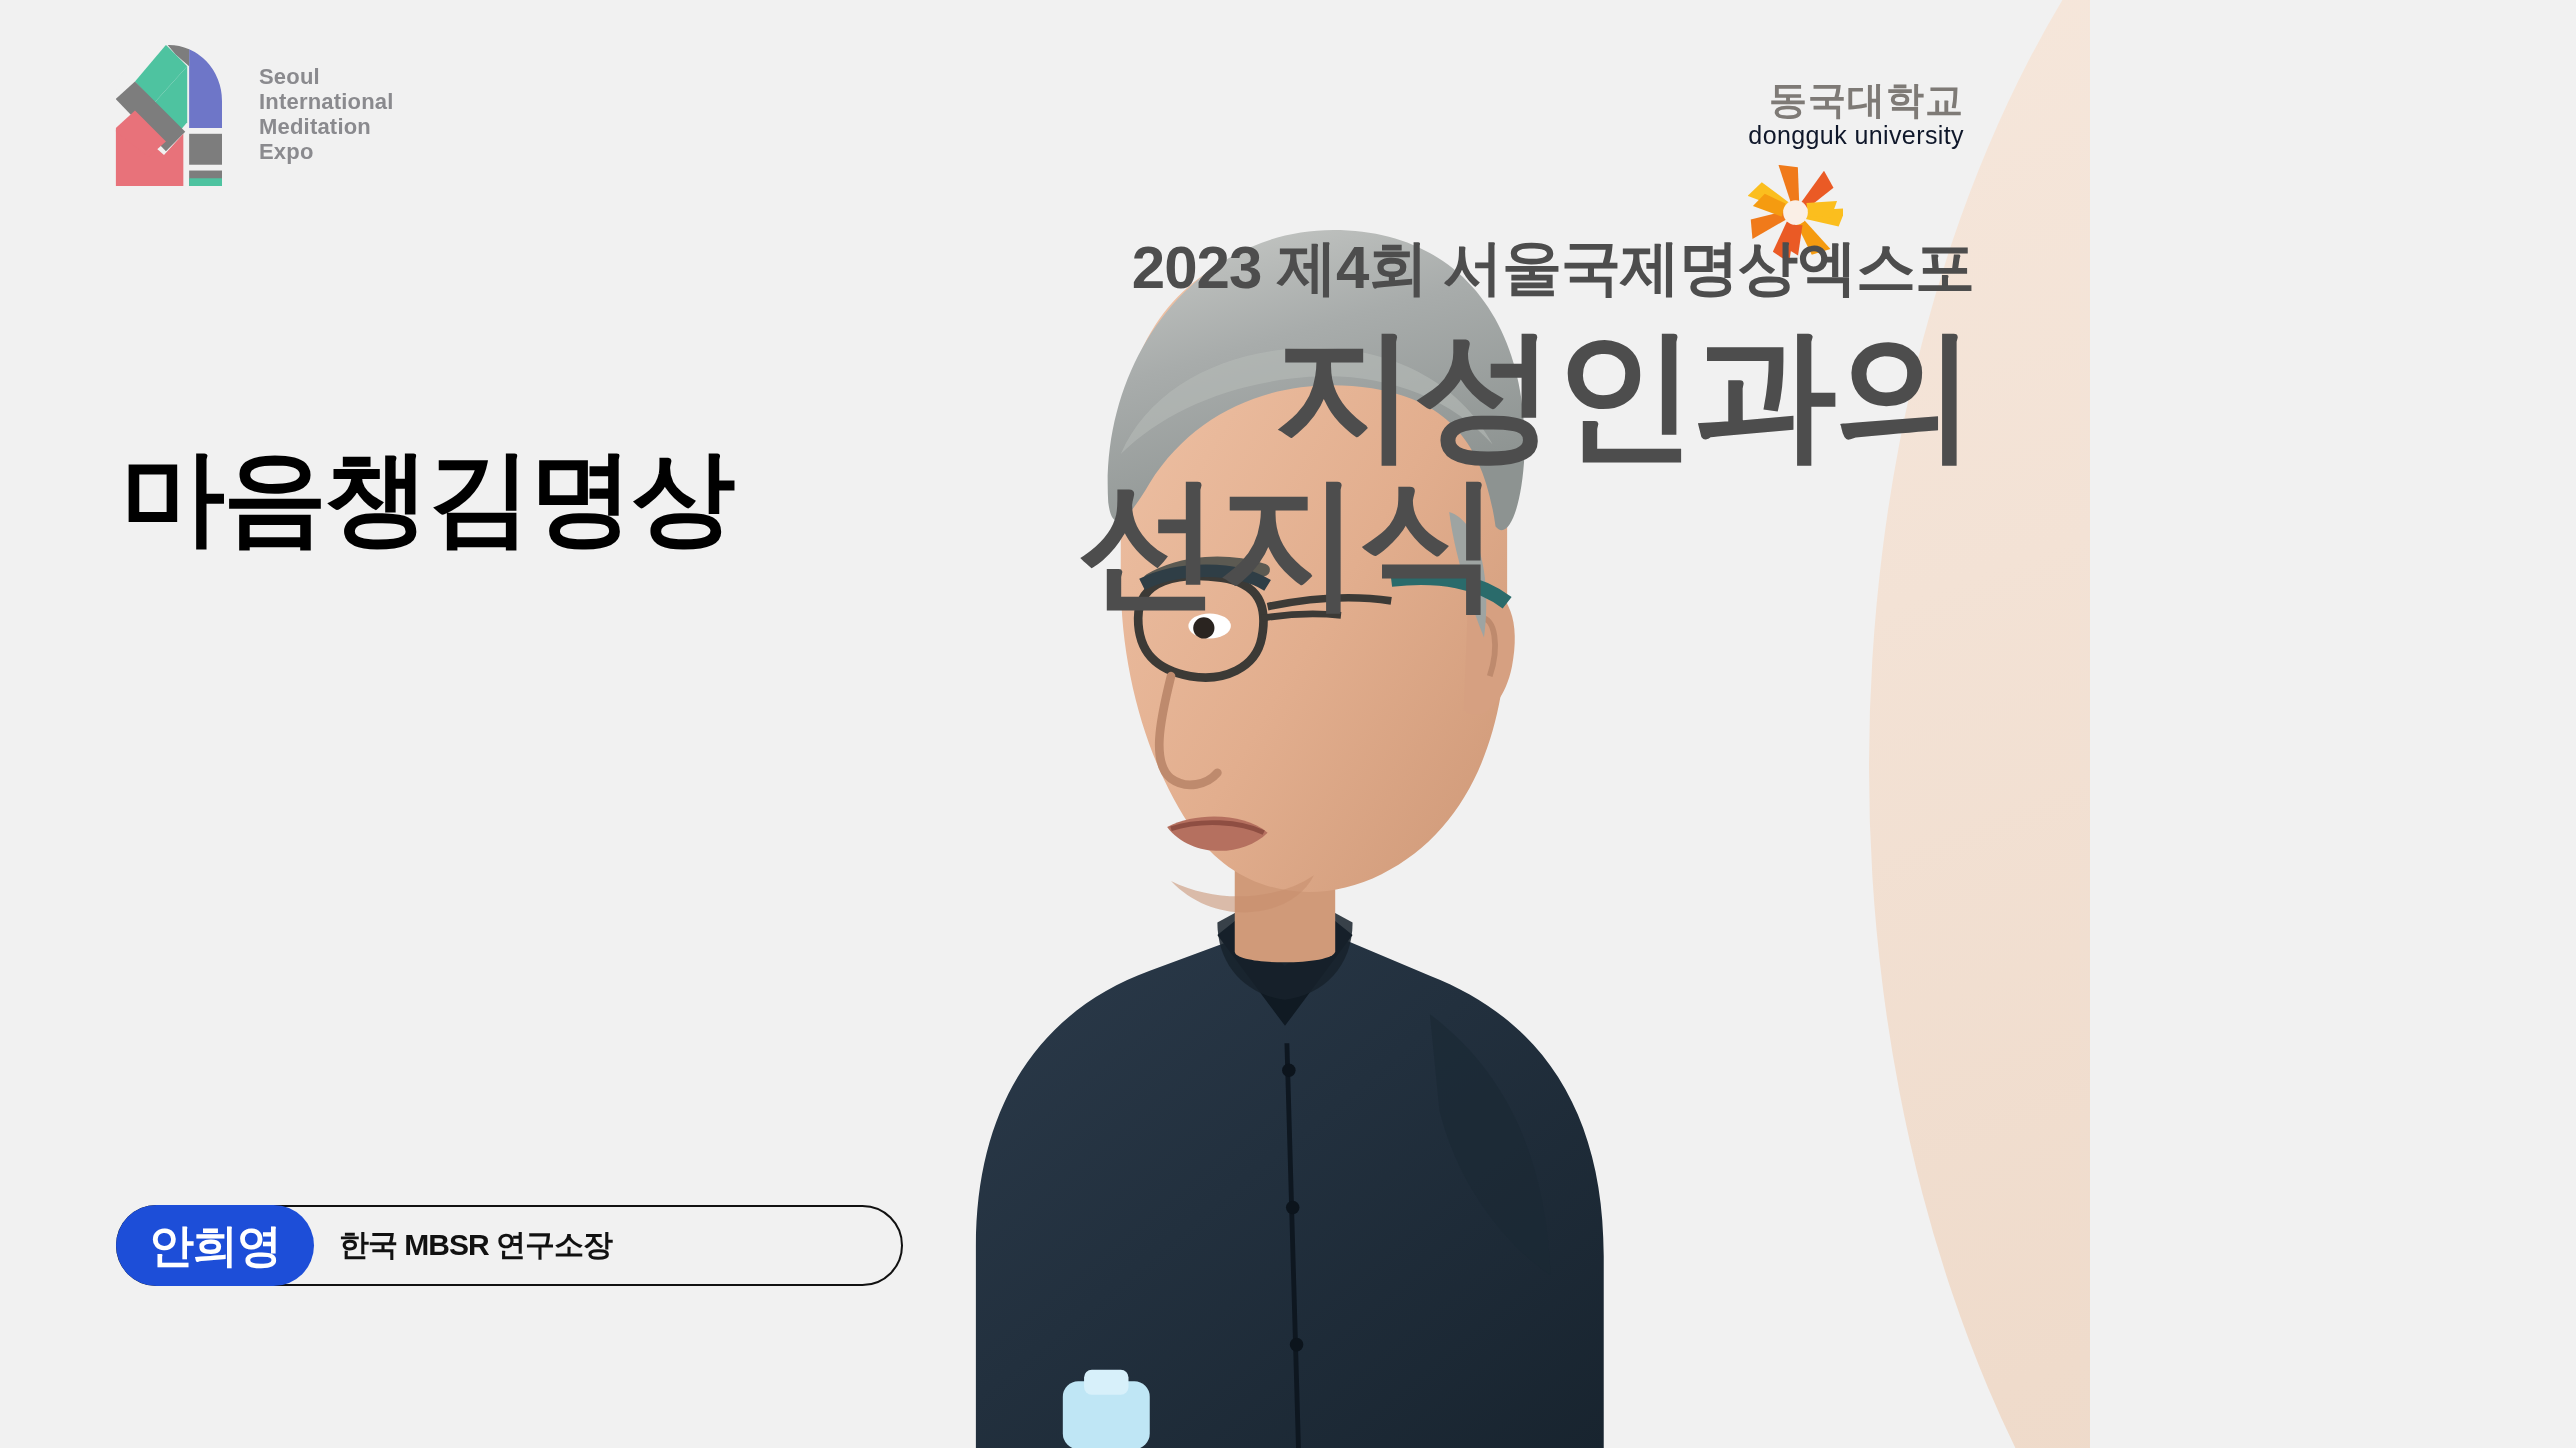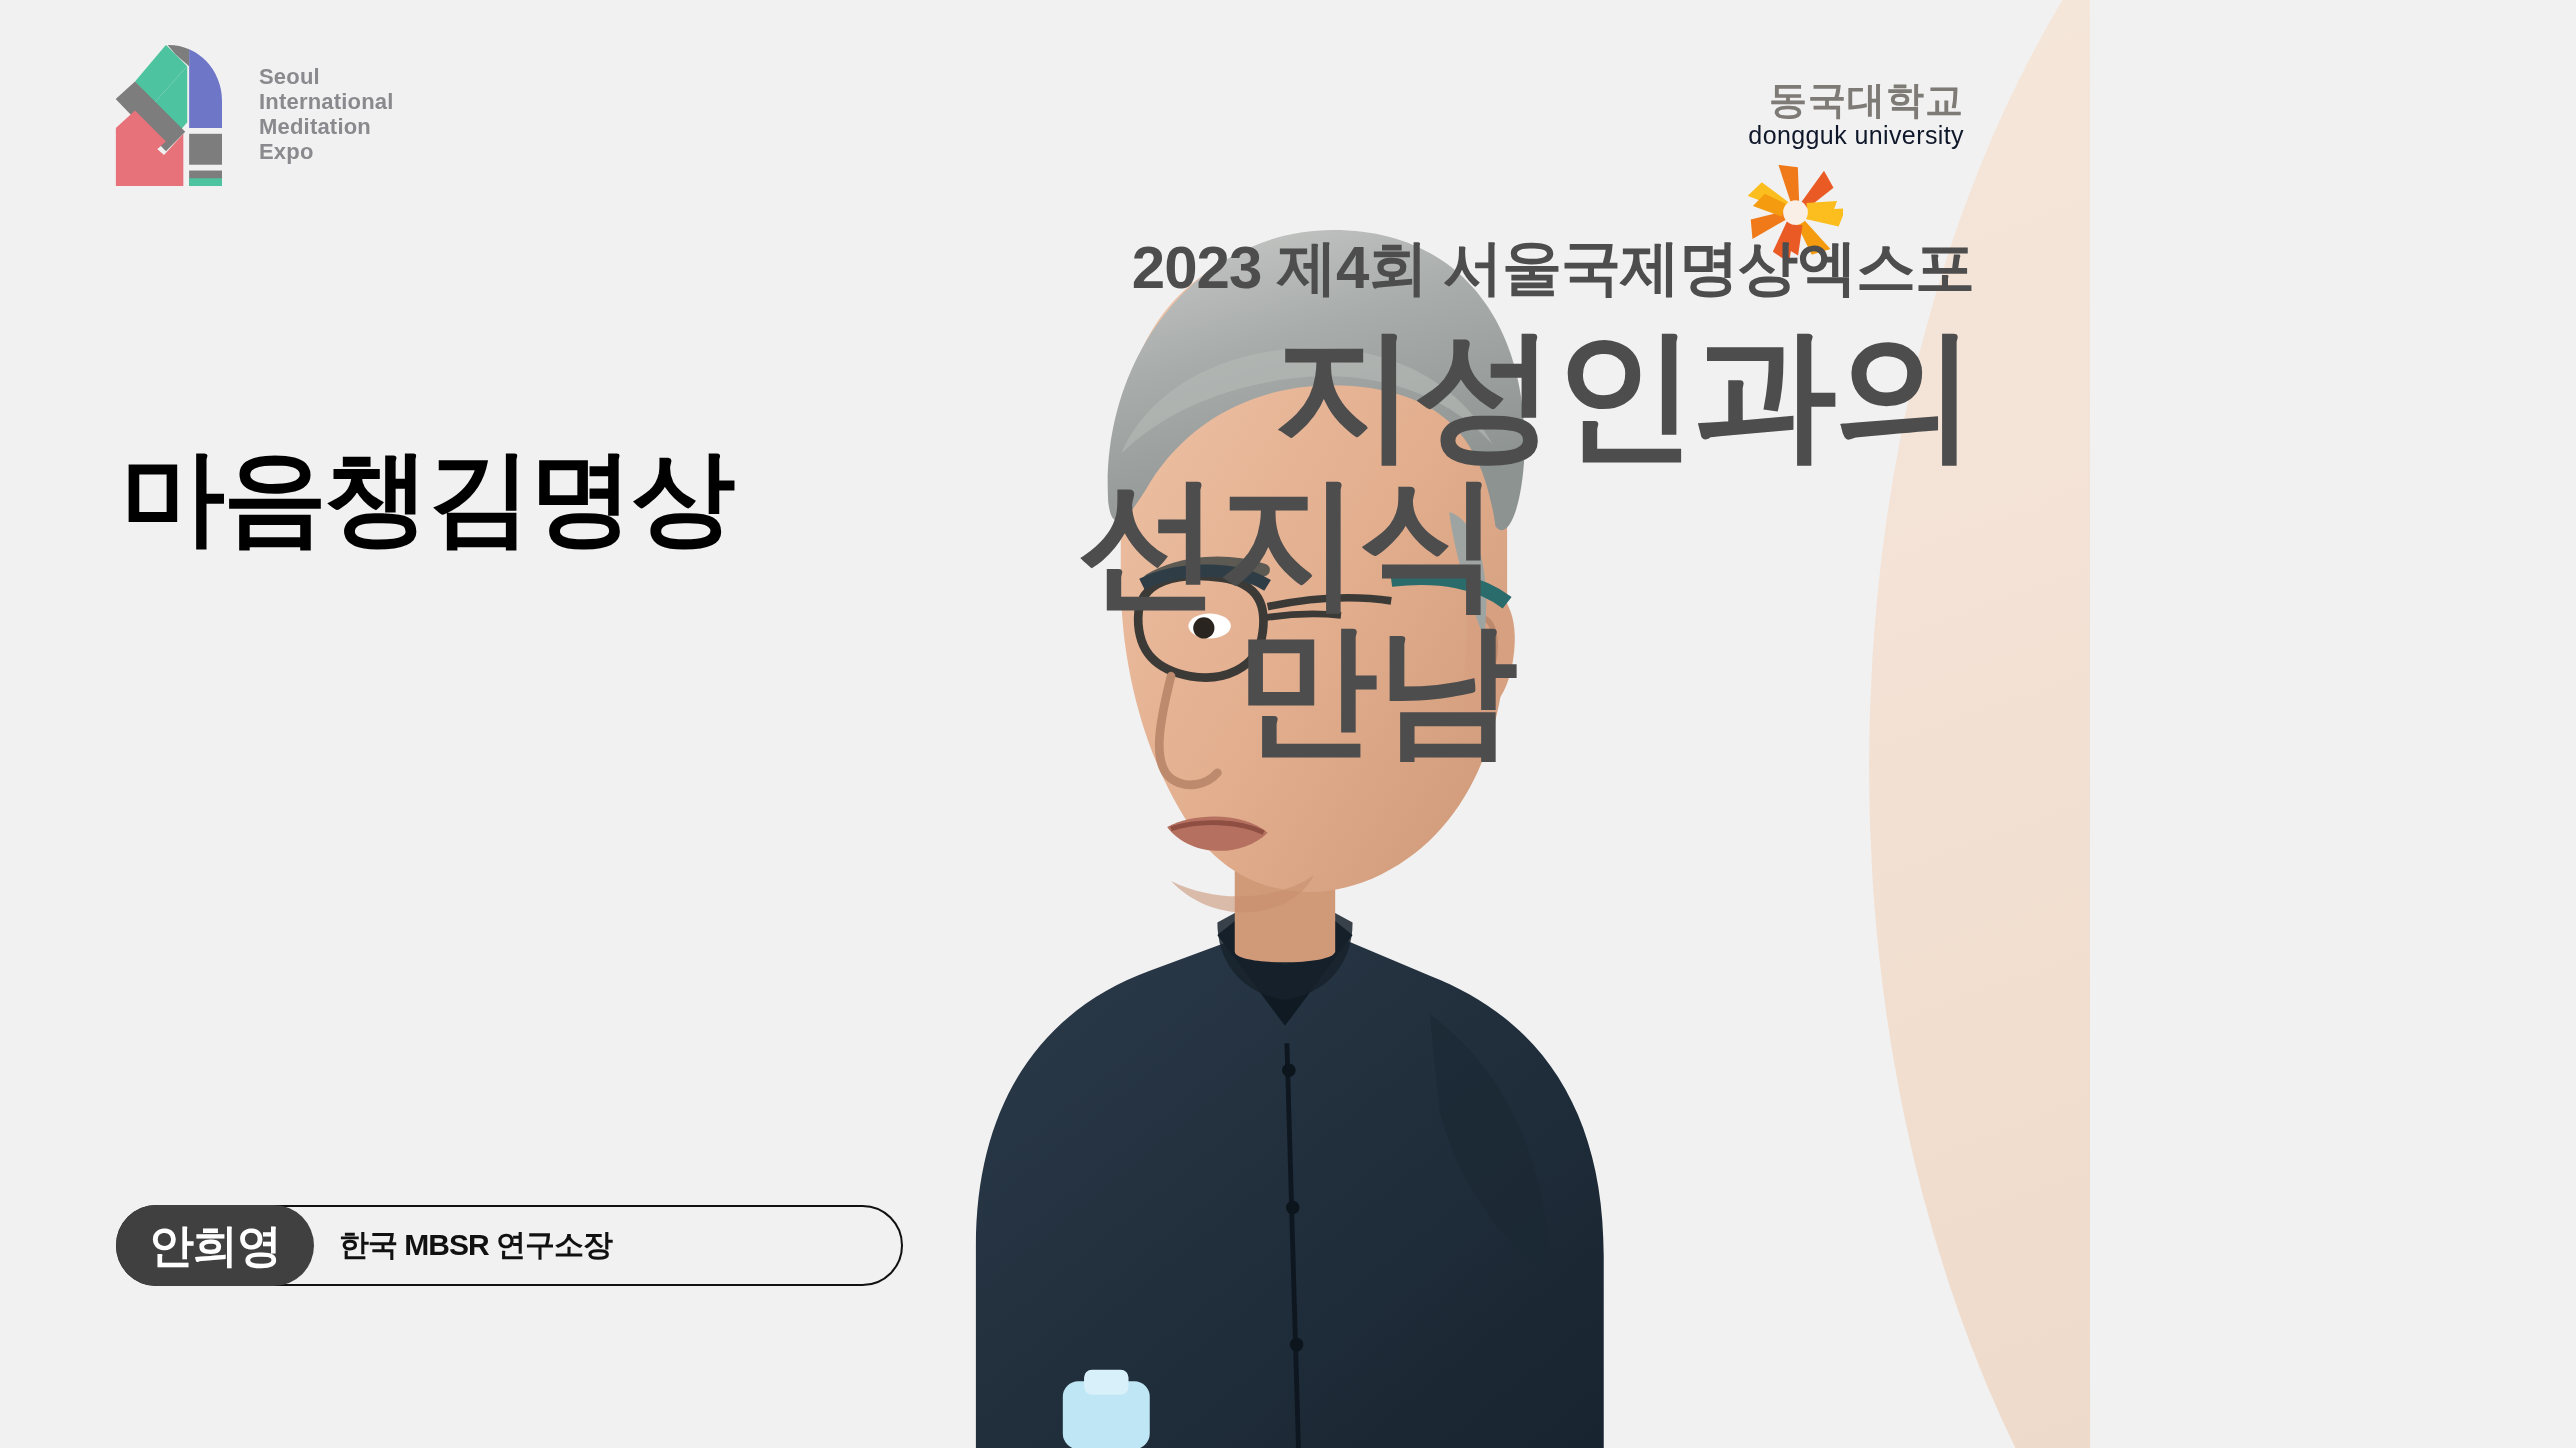--- a/index.html
+++ b/index.html
@@ -150,21 +150,21 @@
     left:0; top:0;
     height:81px;
     width:787px;
     border:2.9px solid #111;
     border-radius:41px;
     background:transparent;
   }
   .badge-name {
     position:relative;
     z-index:2;
-    background:#404040;
+    background:#1d4ed8;
     color:#FFFFFF;
     border-radius:41px;
     padding:0 33px;
     display:flex;
     align-items:center;
     font-size:45px;
     font-weight:800;
     letter-spacing:-1px;
     white-space:nowrap;
   }
@@ -276,21 +276,20 @@
         <path d="M0,-13 A13,13 0 1 1 0,13 L0,0 Z" fill="#F07A1A" opacity="0"></path>
       </g>
     </svg>
   </div>
 
   <div class="right-block">
     <div class="expo-line">2023 제4회 서울국제명상엑스포</div>
     <div class="series-title">
       <span class="ln ln2">지성인과의</span>
       <span class="ln ln1">선지식</span>
-      <span class="ln ln3">만남</span>
     </div>
   </div>
 
   <svg class="speaker-photo" viewBox="0 0 880 1500">
     <defs>
       <linearGradient id="shirtG" x1="0" y1="0" x2="1" y2="1">
         <stop offset="0%" stop-color="#2B3A4A"></stop>
         <stop offset="45%" stop-color="#22303E"></stop>
         <stop offset="100%" stop-color="#18242F"></stop>
       </linearGradient>

